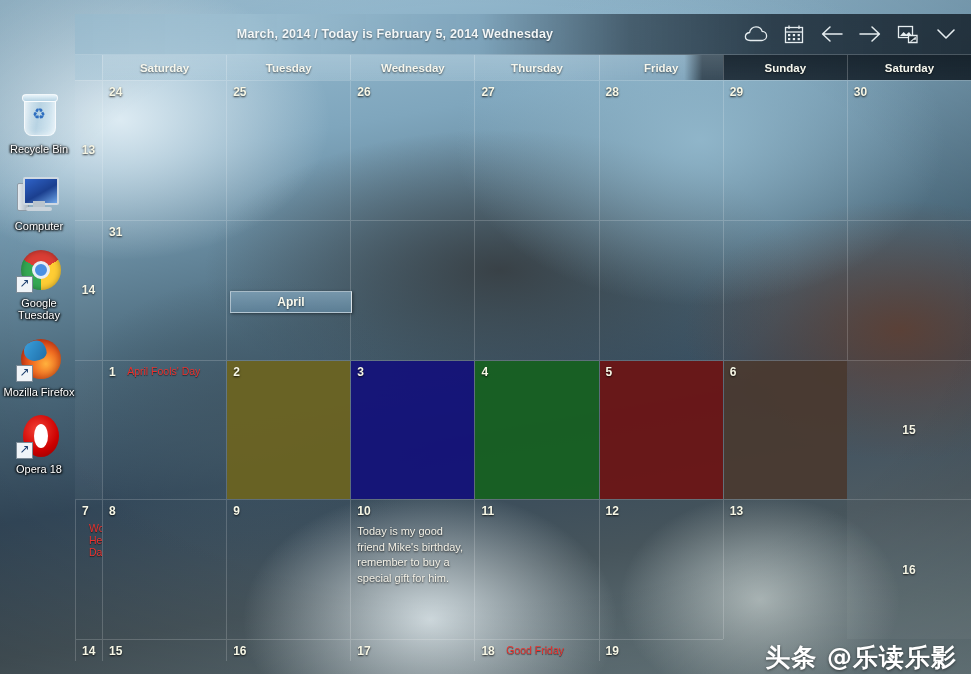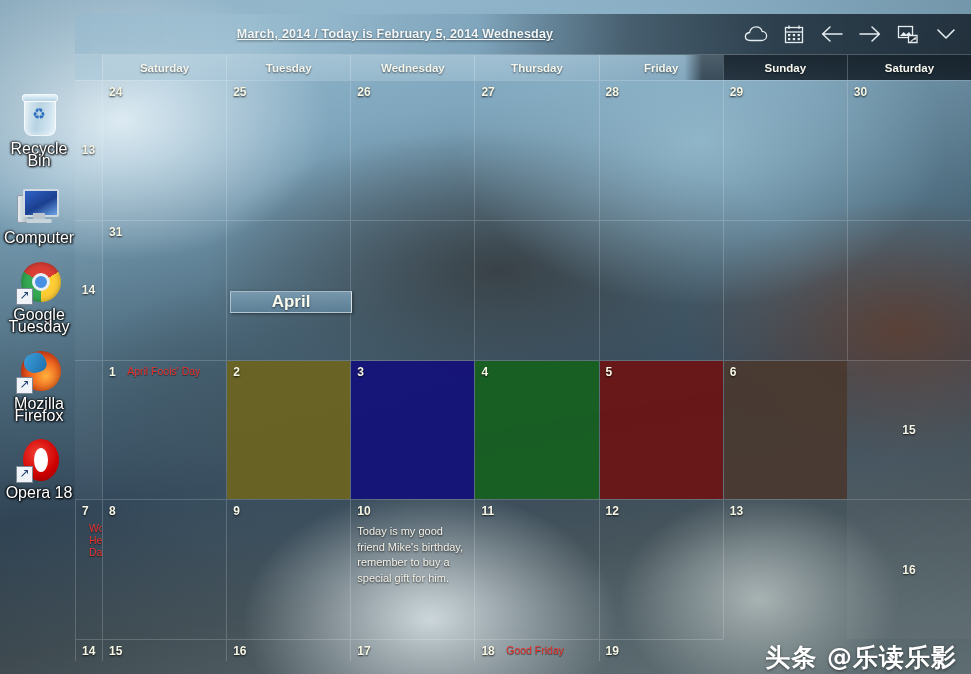--- a/index.html
+++ b/index.html
@@ -48,21 +48,21 @@
     text-align: center;
     cursor: default;
   }
   .desktop-icon .glyph {
     width: 48px;
     height: 48px;
     margin: 0 auto 3px auto;
     position: relative;
   }
   .desktop-icon .label {
-    font-size: 16px;
+    font-size: 11px;
     line-height: 12px;
     color: #ffffff;
     text-shadow: 1px 1px 2px #000, 0 0 3px #000, -1px 0 2px #000;
     font-family: "Liberation Sans", sans-serif;
   }
 
   
   .ic-recycle {
     position: absolute; left: 9px; top: 4px;
     width: 30px; height: 38px;
@@ -160,21 +160,20 @@
     position: absolute;
     left: 0; right: 0;
     text-align: center;
     padding-right: 256px;
     font-size: 12.5px;
     font-weight: bold;
     color: #f2f6f7;
     letter-spacing: 0.2px;
     text-shadow: 0 1px 2px rgba(0,0,0,0.55);
     pointer-events: none;
-    text-decoration: underline;
   }
   #toolbar {
     position: absolute;
     right: 6px;
     top: 0;
     height: 40px;
     display: flex;
     align-items: center;
   }
   .tb-btn {
@@ -276,21 +275,21 @@
     top: 277px;
     width: 120px;
     height: 20px;
     background: linear-gradient(180deg, rgba(126,160,182,0.85), rgba(96,132,156,0.85));
     border: 1px solid rgba(255,255,255,0.45);
     border-right-color: rgba(255,255,255,0.75);
     box-shadow: 1px 1px 3px rgba(0,0,0,0.45);
     display: flex;
     align-items: center;
     justify-content: center;
-    font-size: 17px;
+    font-size: 12px;
     font-weight: bold;
     color: #fbfbef;
     text-shadow: 0 1px 2px rgba(0,0,0,0.6);
     z-index: 20;
   }
 
   
   #watermark {
     position: absolute;
     right: 14px;

